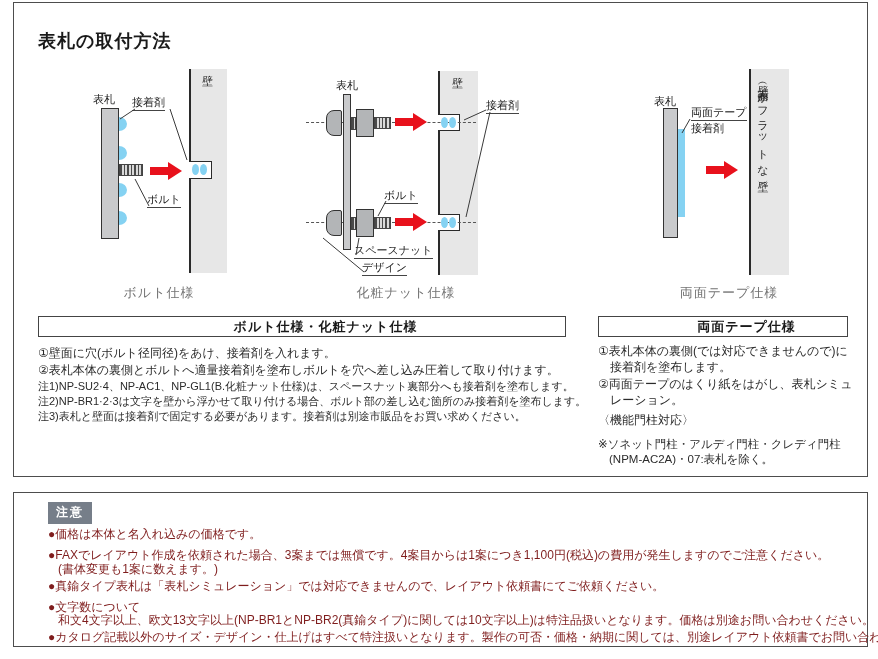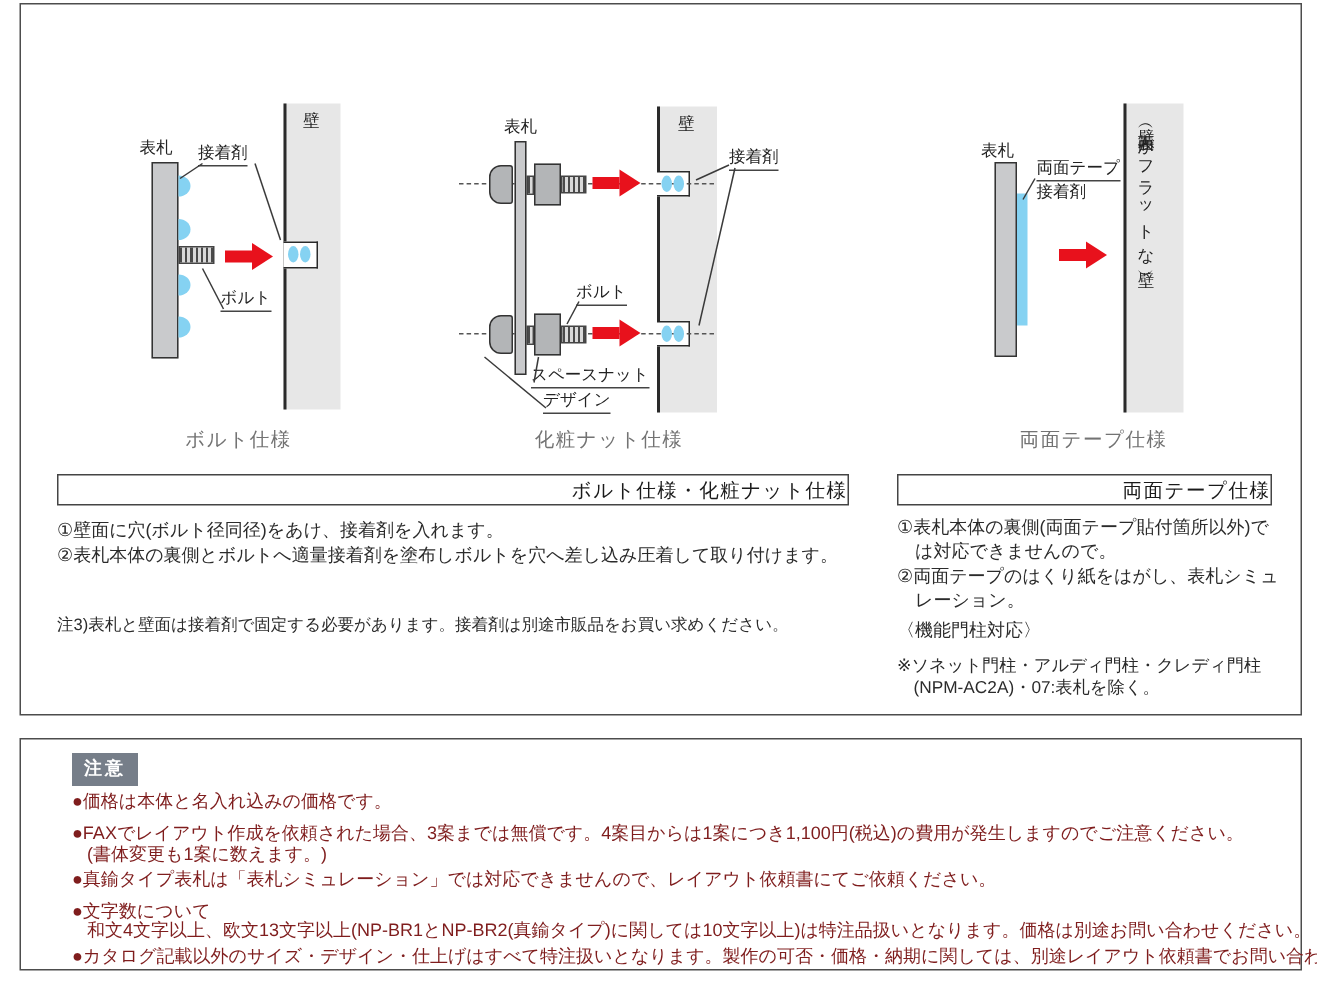--- a/index.html
+++ b/index.html
@@ -21,34 +21,35 @@
   .oval { position:absolute; width:7px; height:11px; background:#85d2f2; border-radius:50%; }
   .hatch { position:absolute; background:repeating-linear-gradient(90deg,#4a4a4a 0 1.5px,#d9d9d9 1.5px 3.5px); border:1px solid #444; }
   .gblock { position:absolute; background:#b3b5b7; border:1px solid #333; }
   .deco { border-radius:8px 2px 2px 8px; }
   .dash { position:absolute; height:0; border-top:1px dashed #555; }
   .arrow { position:absolute; width:32px; height:18px; }
   .arrow .shaft { position:absolute; left:0; top:5px; width:18px; height:8px; background:#e8111c; }
   .arrow .head { position:absolute; left:18px; top:0; width:0; height:0; border-left:14px solid #e8111c; border-top:9px solid transparent; border-bottom:9px solid transparent; }
   .caption { position:absolute; font-size:13px; color:#737373; text-align:center; letter-spacing:1px; }
   .v-label { position:absolute; writing-mode:vertical-rl; font-size:11px; color:#222; letter-spacing:2px; }
-  .spec-head { position:absolute; border:1px solid #444; height:21px; line-height:19px; font-size:13px; font-weight:normal; text-align:right; color:#1a1a1a; background:#fff; letter-spacing:1px;padding-left:47px; }
+  .spec-head { position:absolute; border:1px solid #444; height:21px; line-height:19px; font-size:13px; font-weight:bold; text-align:center; color:#1a1a1a; background:#fff; letter-spacing:1px;padding-left:47px; }
   .step { position:absolute; font-size:12px; color:#2b2b2b; white-space:nowrap; }
   .wrapstep { position:absolute; font-size:12px; color:#2b2b2b; white-space:normal; padding-left:12px; text-indent:-12px; line-height:1.32; }
   .note { position:absolute; font-size:11px; color:#2b2b2b; white-space:nowrap; }
   .badge { position:absolute; background:#767e89; color:#fff; font-size:12px; font-weight:bold; padding:2px 8px 3px; letter-spacing:2px; }
   .c-item { position:absolute; font-size:12px; color:#7f1d1d; white-space:nowrap; }
   svg.leaders { position:absolute; left:0; top:0; pointer-events:none; }
 </style>
 </head>
 <body>
 
 <div class="page">
 
   <div id="main-panel" class="panel">
+    <div class="title">表札の取付方法</div>
 
     <div class="layer">
       <div class="label" style="left:79px;top:90px;">表札</div>
       <div class="wall" style="left:175px;top:66px;width:38px;height:204px;"></div>
       <div class="label" style="left:188px;top:72px;">壁</div>
       <div class="hole" style="left:175px;top:158px;width:23px;height:18px;"></div>
       <div class="oval" style="left:178px;top:161px;"></div>
       <div class="oval" style="left:186px;top:161px;"></div>
       <div class="plate" style="left:87px;top:105px;width:18px;height:131px;"></div>
       <div class="bump" style="left:105px;top:114px;"></div>
@@ -130,26 +131,28 @@
         <line x1="342" y1="252" x2="345" y2="235"></line>
         <line x1="350" y1="269" x2="309" y2="235"></line>
         <line x1="676" y1="116" x2="668" y2="130"></line>
       </g>
     </svg>
 
     <div class="layer">
       <div class="spec-head" style="left:24px;top:313px;width:528px;">ボルト仕様・化粧ナット仕様</div>
       <div class="step" style="left:24px;top:359px;">②表札本体の裏側とボルトへ適量接着剤を塗布しボルトを穴へ差し込み圧着して取り付けます。</div>
       <div class="step" style="left:24px;top:342px;">①壁面に穴(ボルト径同径)をあけ、接着剤を入れます。</div>
+      <div class="note" style="left:24px;top:376px;">注1)NP-SU2·4、NP-AC1、NP-GL1(B.化粧ナット仕様)は、スペースナット裏部分へも接着剤を塗布します。</div>
+      <div class="note" style="left:24px;top:391px;">注2)NP-BR1·2·3は文字を壁から浮かせて取り付ける場合、ボルト部の差し込む箇所のみ接着剤を塗布します。</div>
       <div class="note" style="left:24px;top:406px;">注3)表札と壁面は接着剤で固定する必要があります。接着剤は別途市販品をお買い求めください。</div>
     </div>
 
     <div class="layer">
       <div class="spec-head" style="left:584px;top:313px;width:250px;">両面テープ仕様</div>
-      <div class="wrapstep" style="left:584px;top:341px;width:258px;">①表札本体の裏側(両面テープ貼付箇所以外)では対応できませんので。</div>
+      <div class="wrapstep" style="left:584px;top:341px;width:258px;">①表札本体の裏側(では対応できませんので)に接着剤を塗布します。</div>
       <div class="wrapstep" style="left:584px;top:374px;width:258px;">②両面テープのはくり紙をはがし、表札シミュレーション。</div>
       <div class="step" style="left:584px;top:409px;">〈機能門柱対応〉</div>
       <div class="wrapstep" style="left:584px;top:434px;width:264px;font-size:11.5px;padding-left:11px;text-indent:-11px;">※ソネット門柱・アルディ門柱・クレディ門柱(NPM-AC2A)・07:表札を除く。</div>
     </div>
   </div>
 
   <div id="caution-panel" class="panel">
     <div class="badge" style="left:34px;top:9px;">注意</div>
     <div class="c-item" style="left:34px;top:33px;">●価格は本体と名入れ込みの価格です。</div>
     <div class="c-item" style="left:34px;top:54px;">●FAXでレイアウト作成を依頼された場合、3案までは無償です。4案目からは1案につき1,100円(税込)の費用が発生しますのでご注意ください。</div>

